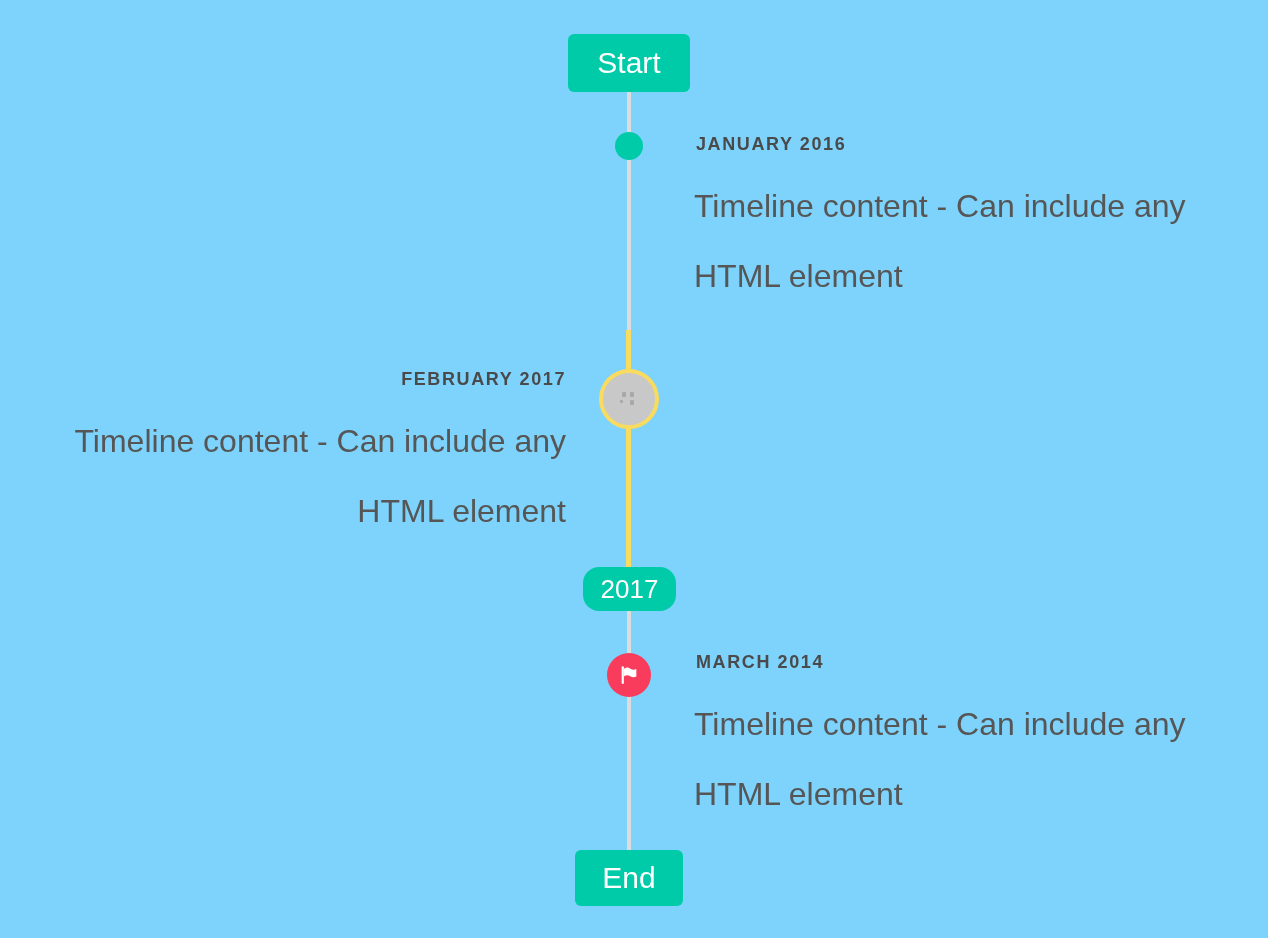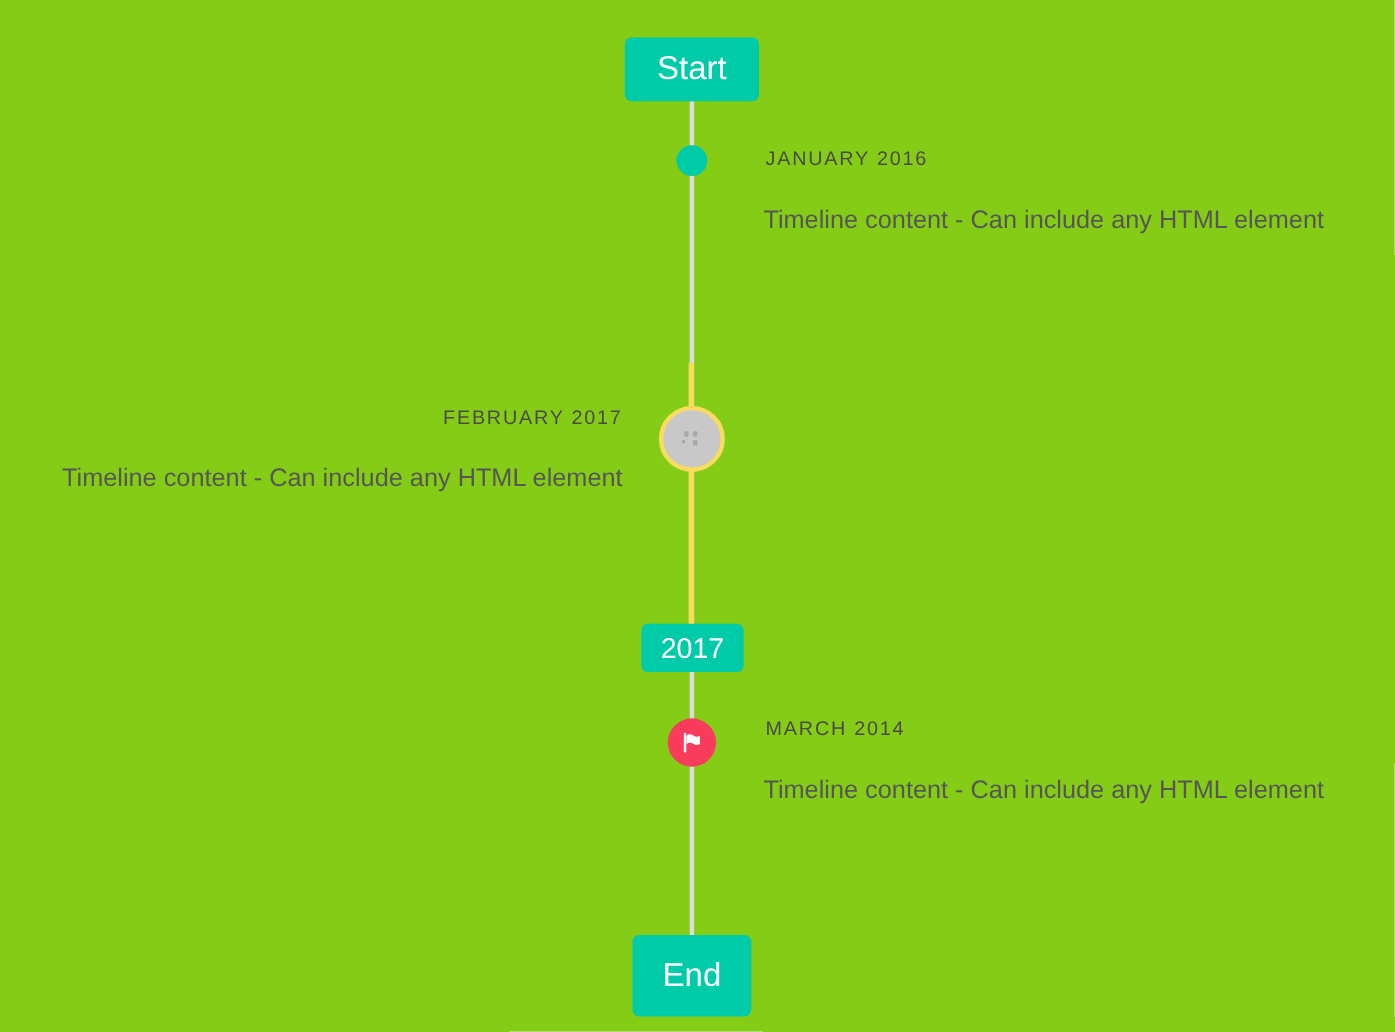--- a/index.html
+++ b/index.html
@@ -1,50 +1,50 @@
 <!DOCTYPE html>
 <html><head>
 <meta charset="utf-8">
 <style>
   html,body{margin:0;padding:0;background:#ffffff;}
   body{font-family:"Liberation Sans", sans-serif;}
-  .canvas{position:relative;width:1268px;height:938px;background:#84cc16;overflow:hidden;}
+  .canvas{position:relative;width:1268px;height:938px;background:#7dd3fc;overflow:hidden;}
 
   
   .line{position:absolute;left:627px;width:4px;background:#dcdcdc;z-index:1;}
   .line.gray{top:92px;height:758px;}
   .line.yellow{left:626px;width:5px;top:330px;height:239px;background:#f9db5f;z-index:2;}
 
   
   .pill{position:absolute;display:flex;align-items:center;justify-content:center;
         background:#00cba9;color:#ffffff;border-radius:6px;z-index:4;border:none;
         font-family:"Liberation Sans", sans-serif;cursor:pointer;}
   .pill.start{left:568px;top:34px;width:122px;height:58px;font-size:30px;}
-  .pill.end{left:575px;top:850px;width:108px;height:74px;font-size:30px;}
-  .pill.year{left:583px;top:567px;width:93px;height:44px;font-size:26px;border-radius:6px;}
+  .pill.end{left:575px;top:850px;width:108px;height:56px;font-size:30px;}
+  .pill.year{left:583px;top:567px;width:93px;height:44px;font-size:26px;border-radius:16px;}
 
   
   .marker{position:absolute;border-radius:50%;z-index:3;}
   .dot-teal{left:615px;top:132px;width:28px;height:28px;background:#00cba9;}
   .circle-gray{left:599px;top:369px;width:52px;height:52px;background:#c8c8c8;
                border:4px solid #f9db5f;display:flex;align-items:center;justify-content:center;}
   .glyph{width:18px;height:14px;position:relative;opacity:.55;}
   .glyph i{position:absolute;width:4px;height:5px;background:#8f8f8f;border-radius:1px;}
   .glyph i:nth-child(1){left:2px;top:0;}
   .glyph i:nth-child(2){left:10px;top:0;}
   .glyph i:nth-child(3){left:0;top:8px;width:3px;height:3px;}
   .glyph i:nth-child(4){left:10px;top:8px;}
   .circle-red{left:607px;top:653px;width:44px;height:44px;background:#f93b5c;
               display:flex;align-items:center;justify-content:center;}
   .circle-red svg{width:22px;height:22px;display:block;}
 
   
-  .item-title{position:absolute;font-size:18px;font-weight:400;letter-spacing:1.6px;
+  .item-title{position:absolute;font-size:18px;font-weight:700;letter-spacing:1.6px;
               color:#4a4a4a;z-index:4;white-space:nowrap;}
-  .item-content{position:absolute;width:530px;font-size:23px;line-height:56px;
+  .item-content{position:absolute;width:530px;font-size:32px;line-height:70px;
                 color:#565656;z-index:4;}
   .t-jan{left:696px;top:134px;}
   .c-jan{left:694px;top:171px;text-align:left;}
   .t-feb{left:36px;width:530px;text-align:right;}
   .t-feb{top:369px;}
   .c-feb{left:36px;top:406px;text-align:right;}
   .t-mar{left:696px;top:652px;}
   .c-mar{left:694px;top:689px;text-align:left;}
 </style>
 </head>

